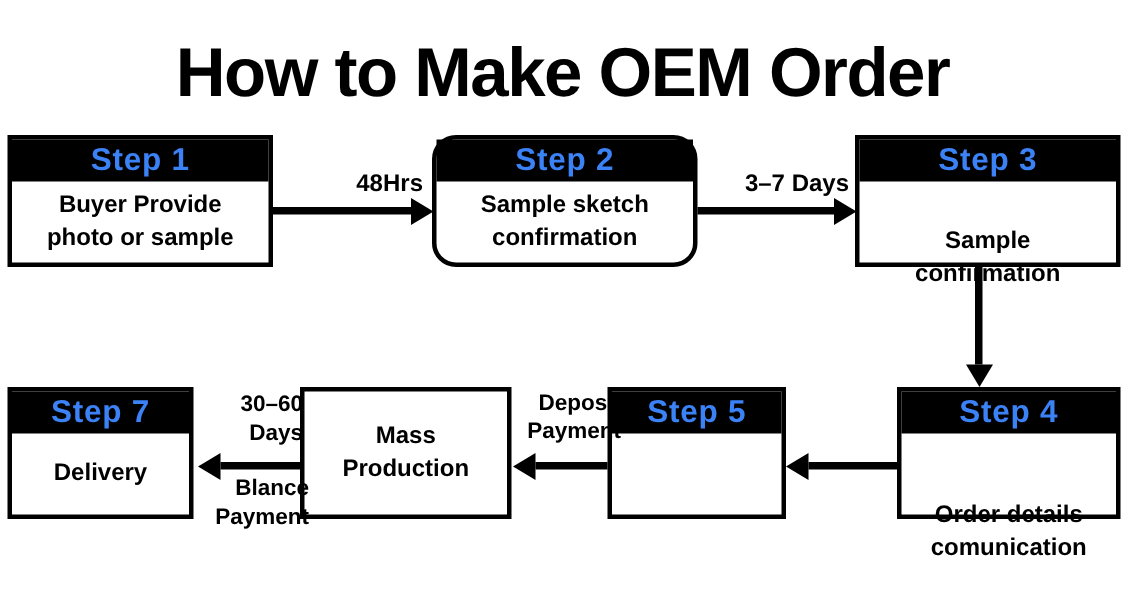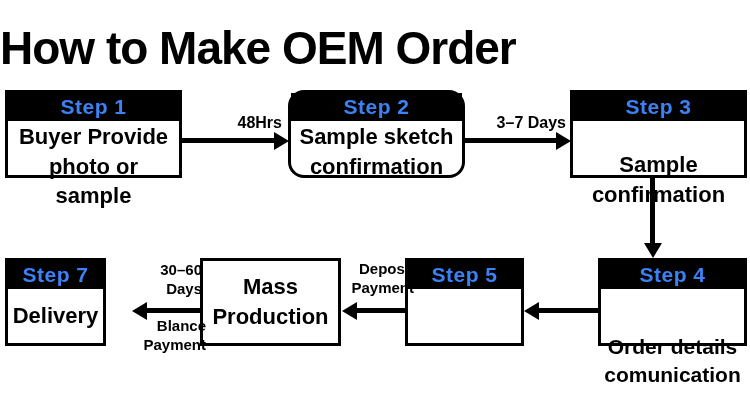--- a/index.html
+++ b/index.html
@@ -8,21 +8,21 @@
     width: 750px;
     height: 400px;
     background: #ffffff;
     font-family: "Liberation Sans", sans-serif;
     color: #000000;
     overflow: hidden;
   }
   .title {
     position: absolute;
     top: 21px; left: 0; right: 0;
-    text-align: left;
+    text-align: center;
     font-size: 46px;
     font-weight: 800;
     letter-spacing: -1px;
     white-space: nowrap;
   }
   .step {
     position: absolute;
     border: 3px solid #000;
     background: #fff;
     display: flex;
@@ -39,26 +39,26 @@
     line-height: 28px;
     letter-spacing: 0.5px;
   }
   .step-body {
     flex: 1 1 auto;
     display: flex;
     align-items: center;
     justify-content: center;
     text-align: center;
     font-weight: 700;
-    font-size: 22px;
+    font-size: 16px;
     line-height: 1.35;
     white-space: pre-line;
     padding: 1px 2px;
   }
-  .body-sm { font-size: 21px; }
+  .body-sm { font-size: 16px; }
   .hline { position: absolute; height: 5px; background: #000; }
   .vline { position: absolute; width: 5px; background: #000; }
   .head-right {
     position: absolute; width: 0; height: 0;
     border-top: 9px solid transparent;
     border-bottom: 9px solid transparent;
     border-left: 15px solid #000;
   }
   .head-left {
     position: absolute; width: 0; height: 0;
@@ -141,18 +141,18 @@
 Production</div>
   </div>
 
   <div class="conn-label conn-label-sm" style="left:130px; top:261px; width:72px;">30–60
 Days</div>
   <div class="head-left" style="left:132px; top:302px;"></div>
   <div class="hline" style="left:147px; top:308px; width:53px;"></div>
   <div class="conn-label conn-label-sm" style="left:126px; top:317px; width:80px;">Blance
 Payment</div>
 
-  <div class="step" style="left:5px; top:258px; width:101px; height:88px;">
+  <div class="step" style="left:5px; top:258px; width:124px; height:88px;">
     <div class="step-header">Step 7</div>
     <div class="step-body">Delivery</div>
   </div>
 
 </div>
 
 </body></html>

